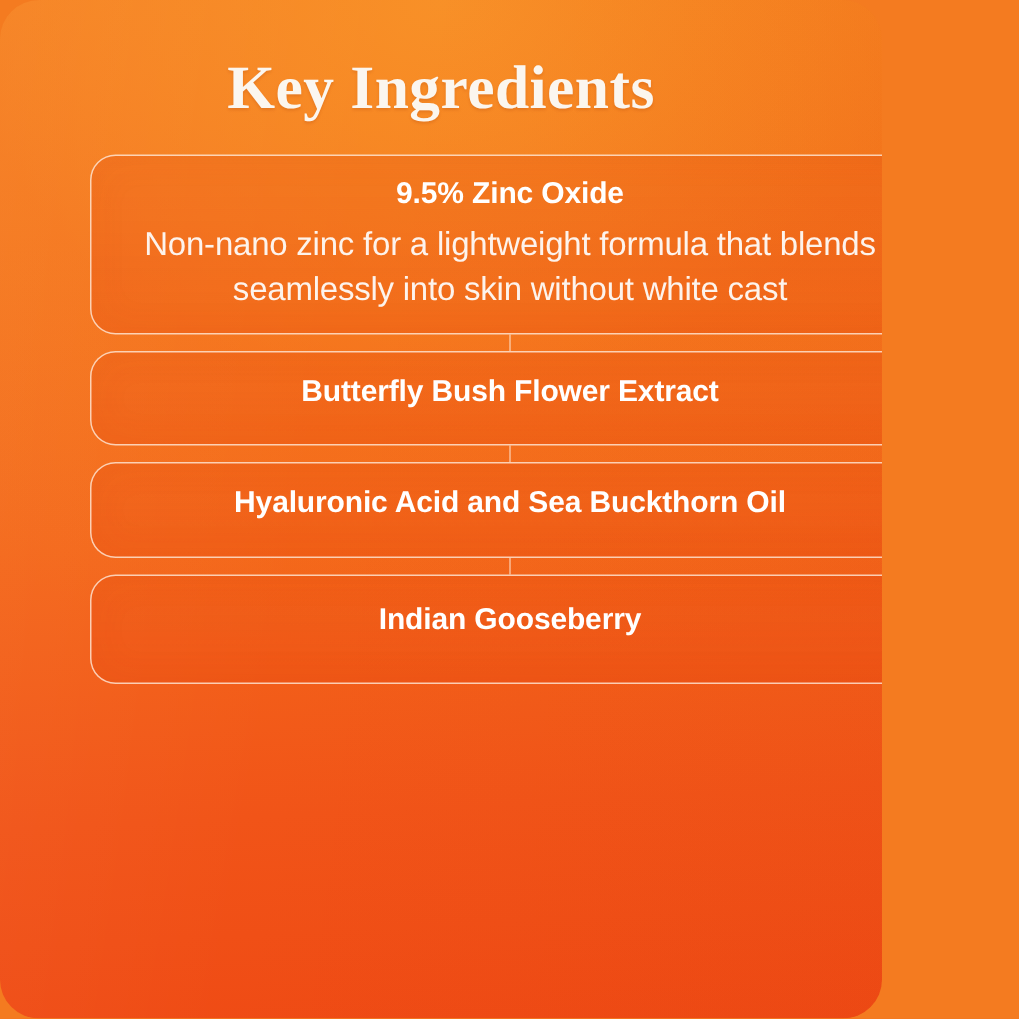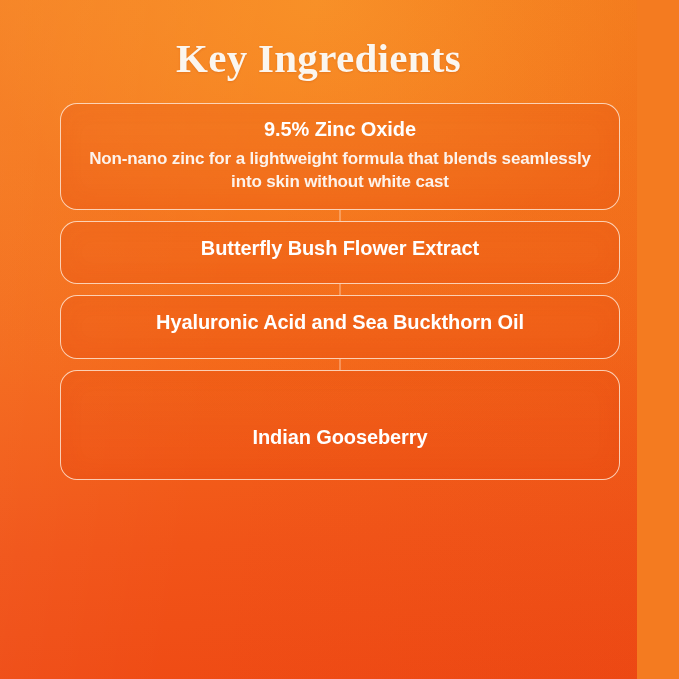--- a/index.html
+++ b/index.html
@@ -10,27 +10,28 @@
   body {
     width: 679px;
     height: 679px;
     overflow: hidden;
     font-family: "Liberation Sans", sans-serif;
     background: #f47b20;
   }
 
   #poster {
     position: relative;
-    width: 637px;
+    width: 588px;
     height: 679px;
     box-sizing: border-box;
     background:
       radial-gradient(120% 85% at 50% 0%, rgba(248,145,40,0.95) 0%, rgba(246,120,30,0.35) 45%, rgba(240,78,21,0) 78%),
       linear-gradient(177deg, #f6841f 0%, #f5781d 22%, #f4671a 52%, #f15418 78%, #ef4a14 100%);
     overflow: hidden;
+    border-radius: 26px;
   }
 
   #poster::after {
     content: "";
     position: absolute;
     inset: 0;
     pointer-events: none;
     background: linear-gradient(100deg, rgba(255,255,255,0.045) 0%, rgba(255,255,255,0) 38%, rgba(190,40,10,0.05) 100%);
   }
 
@@ -102,33 +103,33 @@
     font-size: 20px;
     font-weight: 700;
     letter-spacing: -0.1px;
     color: #ffffff;
     line-height: 1.25;
   }
 
   .card-desc {
     margin: 0;
     font-family: "Liberation Sans", sans-serif;
-    font-size: 17px;
-    font-weight: 700;
+    font-size: 22px;
+    font-weight: 400;
     letter-spacing: -0.15px;
     color: #fdf3ec;
     line-height: 1.34;
   }
 
   
   .card--1 { padding: 13px 22px 15px; }
   .card--2 { padding: 14px 22px 16px; }
   .card--3 { padding: 14px 22px 17px; }
   .card--4 { padding: 17px 22px 21px; }
-  .card--4 .card-title { margin-bottom: 8px; margin-top: 37px; }
+  .card--4 .card-title { margin-bottom: 8px; }
 </style>
 </head>
 <body>
 
 <div id="poster">
 
   <h1 class="title">Key Ingredients</h1>
 
   <div class="cards">
 

